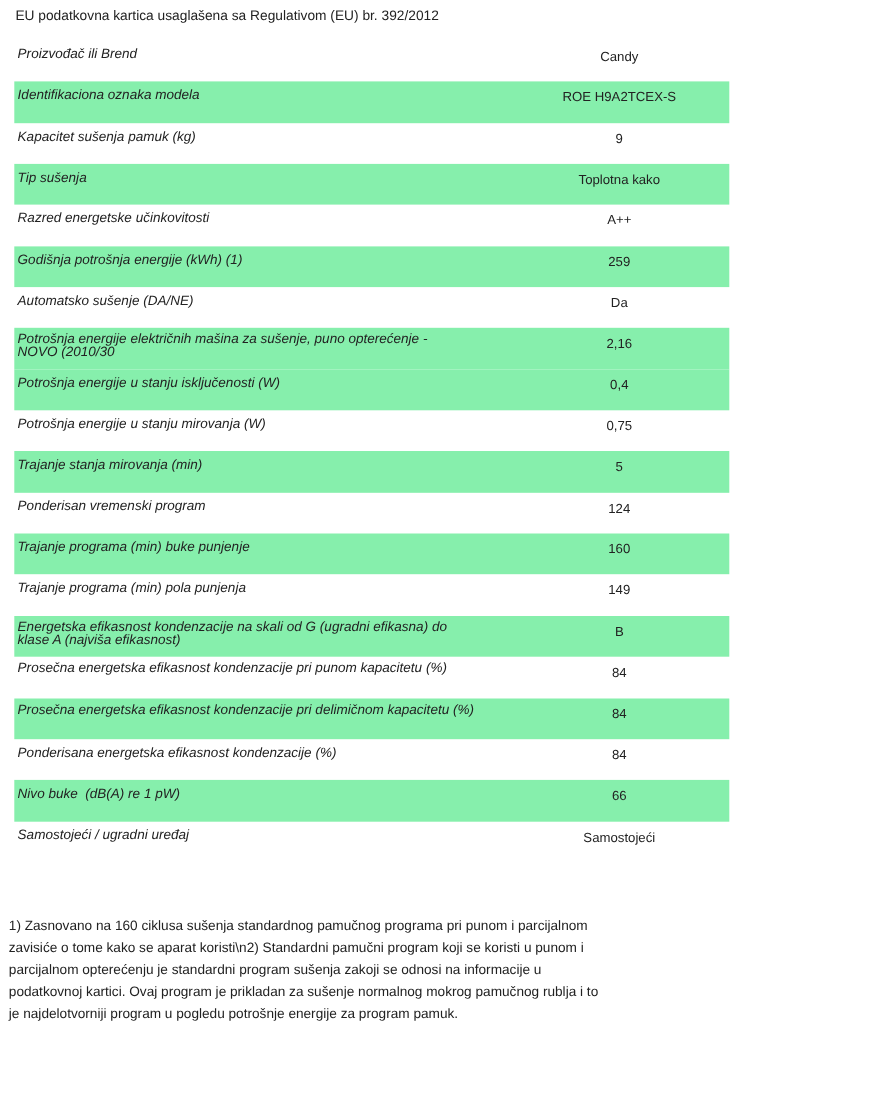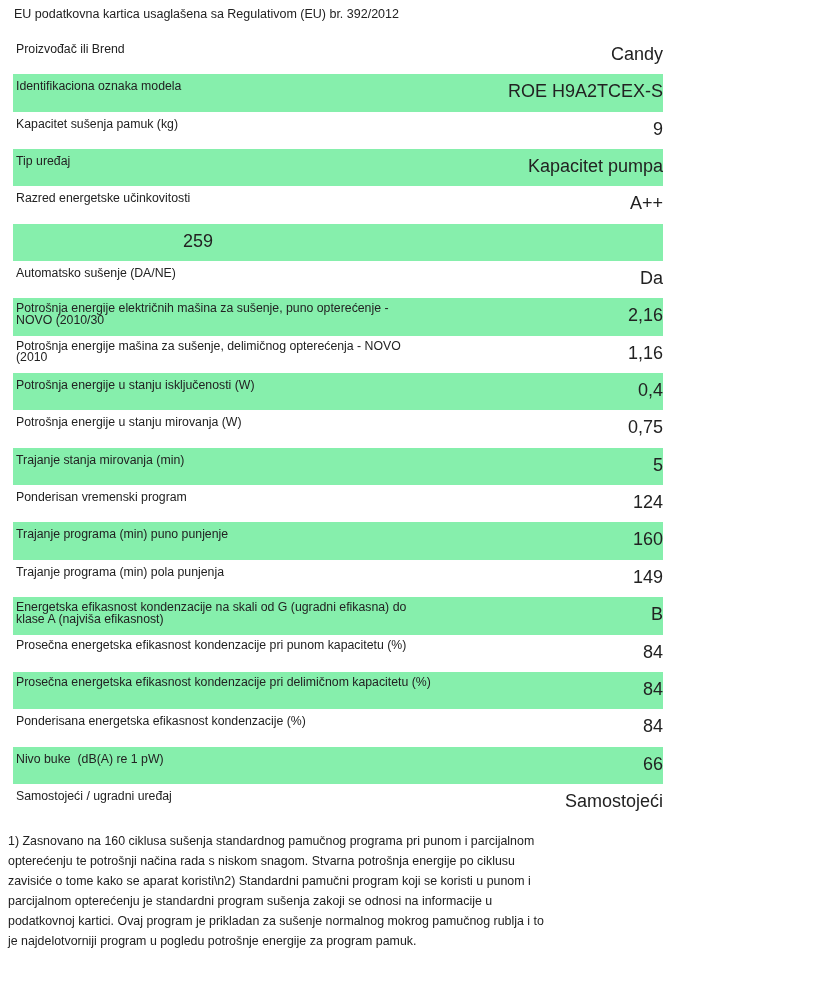--- a/index.html
+++ b/index.html
@@ -14,26 +14,26 @@
   .table {
     position: absolute; left: 13px; top: 37px; width: 650px;
   }
   .row {
     position: relative; height: 37.35px; box-sizing: border-box;
     display: flex;
   }
   .row.shaded { background: #86efac; }
   .label {
     width: 450px; padding-left: 3px; padding-top: 5px; box-sizing: border-box;
-    font-size: 12.3px; line-height: 11.5px; color: #222;
+    font-size: 12.3px; line-height: 11.5px; color: #222; font-style: italic;
   }
   .label.single { padding-top: 7px; }
   .value {
-    width: 200px; text-align: right; padding-top: 7px; box-sizing: border-box;
-    font-size: 18px; color: #222; padding-right: 0;
+    width: 200px; text-align: center; padding-top: 7px; box-sizing: border-box;
+    font-size: 12px; color: #222; padding-right: 0;
   }
   .notes {
     position: absolute; left: 8px; top: 831px; width: 620px;
     font-size: 12.4px; line-height: 20px; color: #222;
   }
 </style>
 </head>
 <body>
 
 <div class="title">EU podatkovna kartica usaglašena sa Regulativom (EU) br. 392/2012</div>
@@ -45,60 +45,57 @@
   </div>
   <div class="row shaded">
     <div class="label single">Identifikaciona oznaka modela</div>
     <div class="value">ROE H9A2TCEX-S</div>
   </div>
   <div class="row">
     <div class="label single">Kapacitet sušenja pamuk (kg)</div>
     <div class="value">9</div>
   </div>
   <div class="row shaded">
-    <div class="label single">Tip uređaj</div>
-    <div class="value">Kapacitet pumpa</div>
+    <div class="label single">Tip sušenja</div>
+    <div class="value">Toplotna kako</div>
   </div>
   <div class="row">
     <div class="label single">Razred energetske učinkovitosti</div>
     <div class="value">A++</div>
   </div>
   <div class="row shaded">
+    <div class="label single">Godišnja potrošnja energije (kWh) (1)</div>
     <div class="value">259</div>
   </div>
   <div class="row">
     <div class="label single">Automatsko sušenje (DA/NE)</div>
     <div class="value">Da</div>
   </div>
   <div class="row shaded">
     <div class="label" style="width:380px">Potrošnja energije električnih mašina za sušenje, puno opterećenje - NOVO (2010/30</div>
     <div class="value" style="margin-left:70px">2,16</div>
-  </div>
-  <div class="row">
-    <div class="label" style="width:420px">Potrošnja energije mašina za sušenje, delimičnog opterećenja - NOVO (2010</div>
-    <div class="value" style="margin-left:30px">1,16</div>
   </div>
   <div class="row shaded">
     <div class="label single">Potrošnja energije u stanju isključenosti (W)</div>
     <div class="value">0,4</div>
   </div>
   <div class="row">
     <div class="label single">Potrošnja energije u stanju mirovanja (W)</div>
     <div class="value">0,75</div>
   </div>
   <div class="row shaded">
     <div class="label single">Trajanje stanja mirovanja (min)</div>
     <div class="value">5</div>
   </div>
   <div class="row">
     <div class="label single">Ponderisan vremenski program</div>
     <div class="value">124</div>
   </div>
   <div class="row shaded">
-    <div class="label single">Trajanje programa (min) puno punjenje</div>
+    <div class="label single">Trajanje programa (min) buke punjenje</div>
     <div class="value">160</div>
   </div>
   <div class="row">
     <div class="label single">Trajanje programa (min) pola punjenja</div>
     <div class="value">149</div>
   </div>
   <div class="row shaded">
     <div class="label" style="width:420px">Energetska efikasnost kondenzacije na skali od G (ugradni efikasna) do klase A (najviša efikasnost)</div>
     <div class="value" style="margin-left:30px">B</div>
   </div>
@@ -119,18 +116,17 @@
     <div class="value">66</div>
   </div>
   <div class="row">
     <div class="label single">Samostojeći / ugradni uređaj</div>
     <div class="value">Samostojeći</div>
   </div>
 </div>
 
 <div class="notes">
   <div>1) Zasnovano na 160 ciklusa sušenja standardnog pamučnog programa pri punom i parcijalnom</div>
-  <div>opterećenju te potrošnji načina rada s niskom snagom. Stvarna potrošnja energije po ciklusu</div>
   <div>zavisiće o tome kako se aparat koristi\n2) Standardni pamučni program koji se koristi u punom i</div>
   <div>parcijalnom opterećenju je standardni program sušenja zakoji se odnosi na informacije u</div>
   <div>podatkovnoj kartici. Ovaj program je prikladan za sušenje normalnog mokrog pamučnog rublja i to</div>
   <div>je najdelotvorniji program u pogledu potrošnje energije za program pamuk.</div>
 </div>
 
 </body></html>

